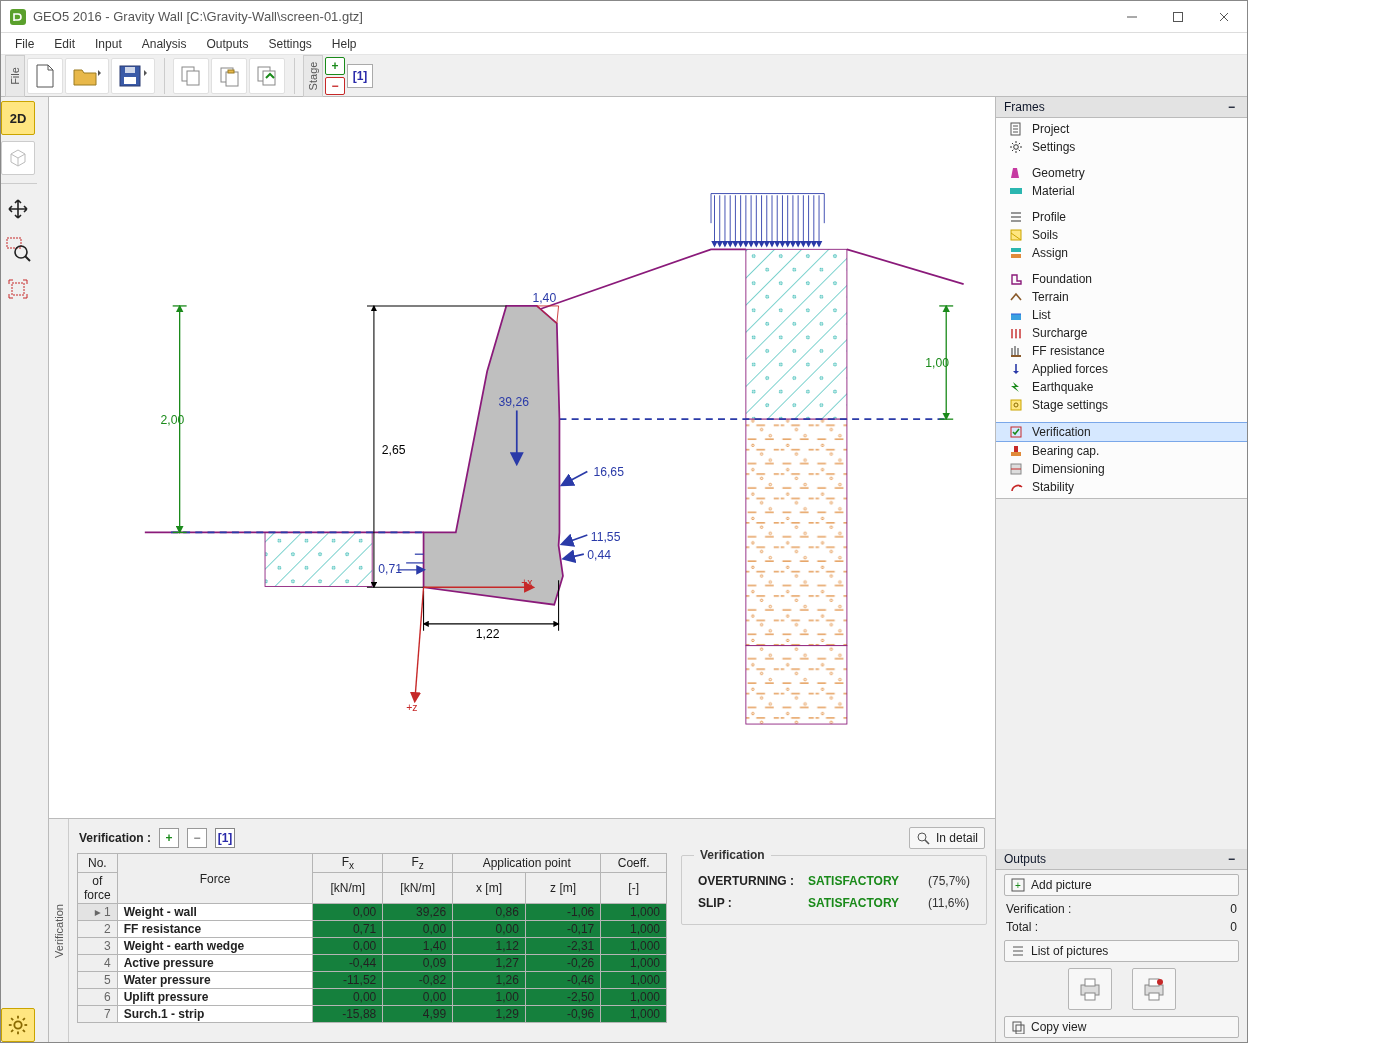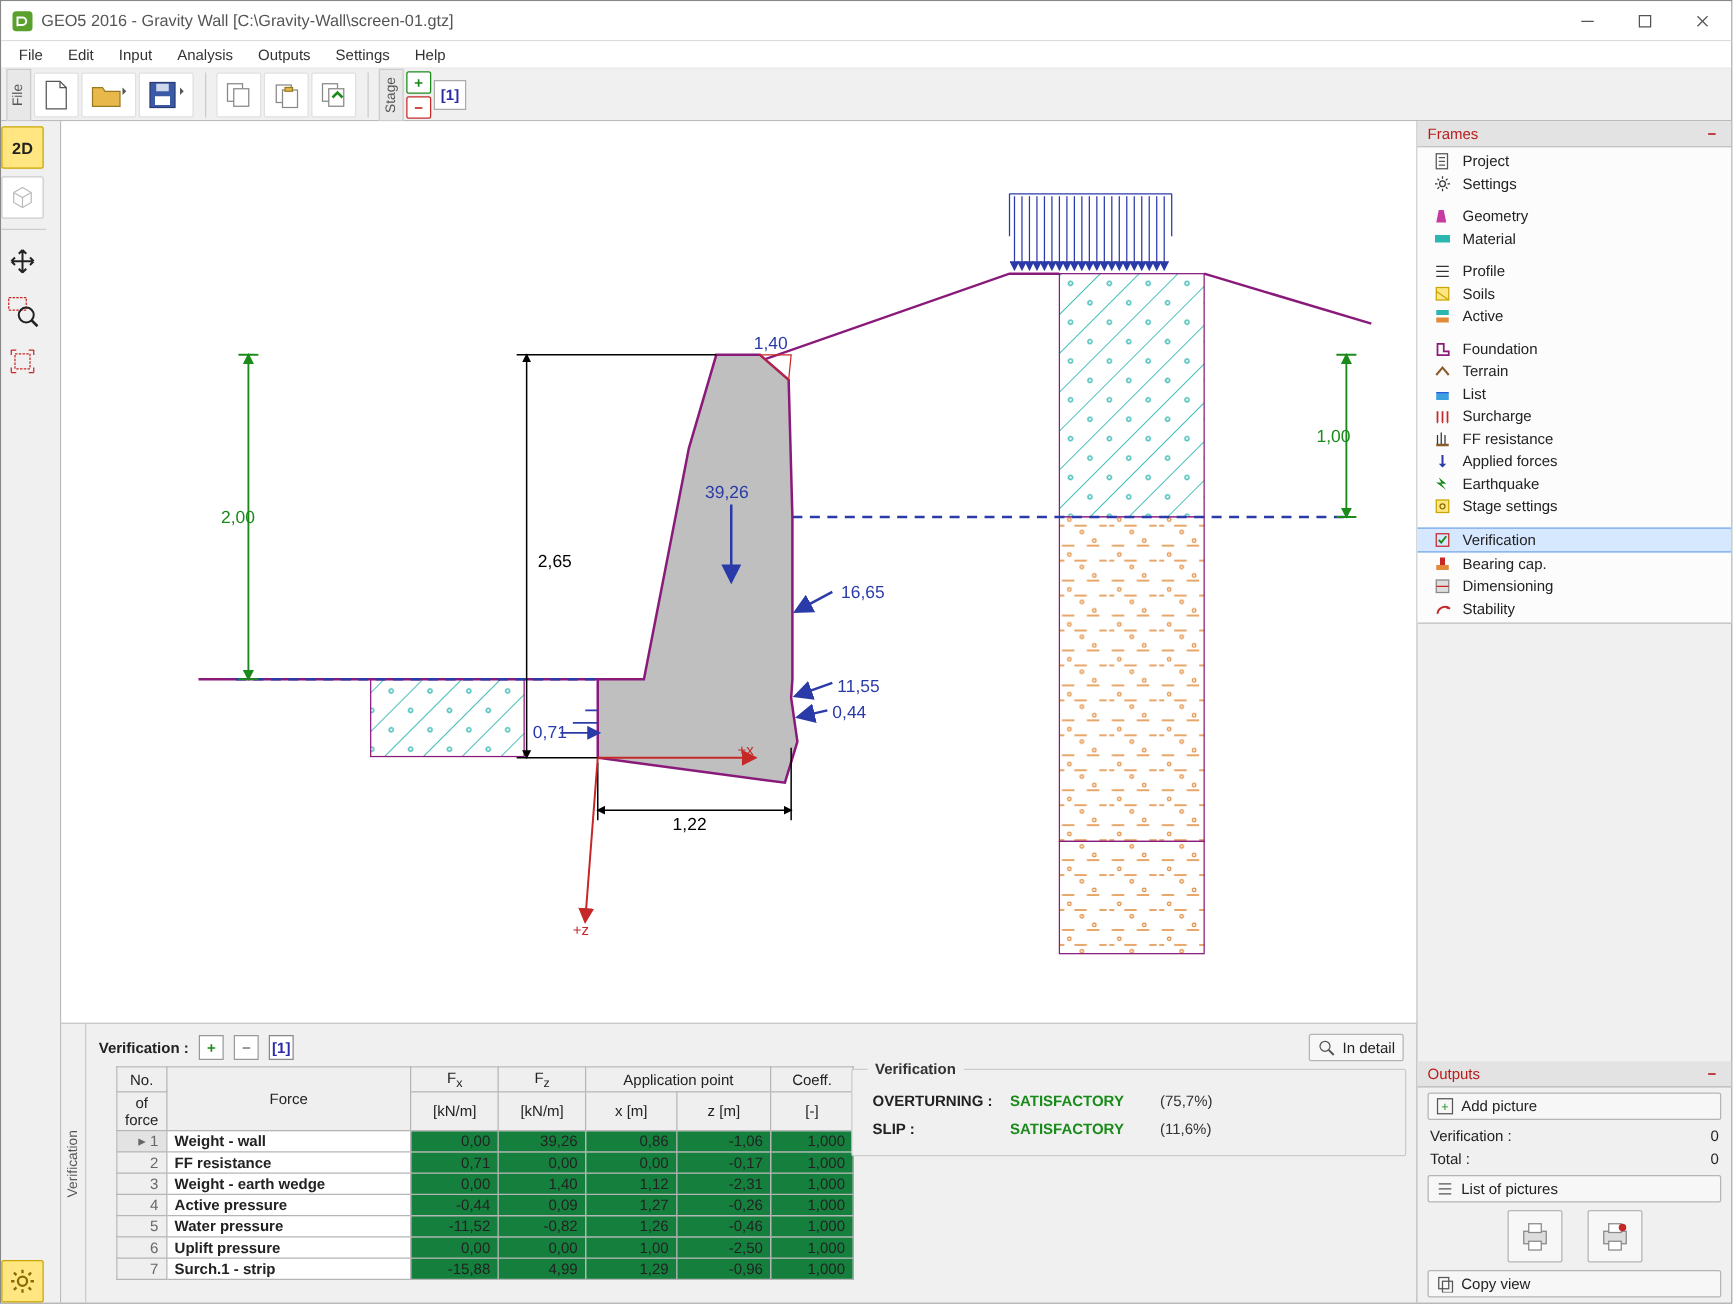--- a/index.html
+++ b/index.html
@@ -1,17 +1,17 @@
 <!DOCTYPE html>
 <html><head>
 <meta charset="utf-8">
 <style>
   * { box-sizing: border-box; }
   html, body { margin:0; padding:0; font-family: "Segoe UI", Tahoma, sans-serif; font-size:12px; color:#222; background:#fff; }
-  .window { width:1386px; height:1043px; border:1px solid #888; display:flex; flex-direction:column; background:#f0f0f0; }
+  .window { width:1248px; height:1043px; border:1px solid #888; display:flex; flex-direction:column; background:#f0f0f0; }
   
   .titlebar { height:32px; background:#fff; display:flex; align-items:center; padding:0 0 0 8px; border-bottom:1px solid #ddd; }
   .titlebar .app-icon { width:18px;height:18px; margin-right:6px; }
   .titlebar .title { color:#555; font-size:13px; flex:1; }
   .win-btns { display:flex; }
   .win-btn { width:46px; height:32px; display:flex; align-items:center; justify-content:center; color:#666; }
   
   .menubar { height:22px; background:#fff; display:flex; align-items:center; padding:0 4px; border-bottom:1px solid #e5e5e5; }
   .menubar .menu-item { padding:2px 10px; color:#333; }
   
@@ -26,21 +26,21 @@
   .main { flex:1; display:flex; min-height:0; }
   .left-tools { width:48px; background:#f0f0f0; border-right:1px solid #bbb; display:flex; flex-direction:column; padding-top:4px; gap:6px; }
   .left-tools .icon-btn { width:34px; height:34px; border:1px solid #ccc; background:#fff; display:flex; align-items:center; justify-content:center; border-radius:2px;}
   .left-tools .icon-btn.active { background:#ffe680; border-color:#caa400; }
   .left-tools hr { width:36px; border:none; border-top:1px solid #ccc; margin:2px 0; }
   .left-tools .spacer { flex:1; }
   .canvas-col { flex:1; display:flex; flex-direction:column; min-width:0; }
   .canvas { flex:1; background:#fff; position:relative; overflow:hidden; }
   .right-col { width:252px; background:#f0f0f0; border-left:1px solid #bbb; display:flex; flex-direction:column; }
   
-  .panel-title { background:#e3e3e3; border-bottom:1px solid #bbb; padding:3px 8px; display:flex; justify-content:space-between; align-items:center; color:#b91c1c; font-size:12px; }
+  .panel-title { background:#e3e3e3; border-bottom:1px solid #bbb; padding:3px 8px; display:flex; justify-content:space-between; align-items:center; color:#0f172a; font-size:12px; }
   .panel-title .collapse { font-weight:bold; margin-right:4px; }
   .frames-list { background:#fcfcfc; border-bottom:1px solid #bbb; padding:2px 0; }
   .frame-item { display:flex; align-items:center; gap:8px; padding:2px 10px 2px 12px; cursor:default; }
   .frame-item.active { background:#d6e8ff; border:1px solid #7aa7e9; border-left:none; border-right:none; }
   .frame-item .fi-icon { width:16px; display:flex; justify-content:center; }
   .frames-list .sep { height:8px; }
   .outputs { }
   .out-btn { margin:4px 8px; padding:3px 6px; border:1px solid #b5b5b5; background:#f7f7f7; display:flex; align-items:center; gap:6px; border-radius:2px;}
   .out-line { padding:2px 10px; display:flex; justify-content:space-between; }
   .print-row { display:flex; gap:20px; justify-content:center; margin:6px 0; }
@@ -49,21 +49,21 @@
   .bottom { height:224px; background:#f0f0f0; border-top:1px solid #bbb; display:flex; }
   .bottom-left-label { width:20px; display:flex; align-items:center; justify-content:center; border-right:1px solid #ccc; }
   .bottom-left-label span{ transform:rotate(-90deg); font-size:11px; color:#555; white-space:nowrap;}
   .bottom-body { flex:1; display:flex; flex-direction:column; padding:4px 8px 8px 8px; }
   .bottom-head { display:flex; align-items:center; gap:8px; padding:4px 2px; }
   .bottom-head .sq { width:20px;height:20px; border:1px solid #999; display:flex;align-items:center;justify-content:center; background:#fff; font-weight:bold;}
   .bottom-head .plus { color:#1a8a1a; }
   .bottom-head .minus { color:#888; }
   .bottom-content { flex:1; display:flex; gap:14px; }
   .table-wrap { flex:0 0 590px; }
-  table.forces { border-collapse:collapse; width:100%; background:#fff;margin-left:16px; }
+  table.forces { border-collapse:collapse; width:100%; background:#fff; }
   table.forces th, table.forces td { border:1px solid #b5b5b5; font-size:12px; padding:1px 6px; }
   table.forces th { background:#efefef; font-weight:normal; text-align:center; }
   table.forces td.num { text-align:right; background:#15803d;}
   table.forces td.idx { text-align:right; background:#efefef; width:34px; color:#666;}
   table.forces td.name { text-align:left;font-weight:bold; }
   tr.rowsel td.idx { background:#e3e3e3; }
   .verif-box { flex:1; border:1px solid #ccc; position:relative; padding:14px 16px 10px 16px; background:#f0f0f0; max-width:520px; margin-top:2px; border-radius:2px;}
   .verif-box .legend { position:absolute; top:-8px; left:12px; background:#f0f0f0; padding:0 6px; color:#333; font-weight:600; }
   .verif-line { display:flex; padding:4px 0; font-size:12px;}
   .verif-line .k { width:110px; font-weight:700; }
@@ -557,21 +557,21 @@
             </span>
             <span>Soils</span>
           </div>
           <div class="frame-item">
             <span class="fi-icon">
               <svg width="14" height="14" viewBox="0 0 14 14">
                 <rect x="2" y="2" width="10" height="4" fill="#2bb6b0"></rect>
                 <rect x="2" y="8" width="10" height="4" fill="#e08a3a"></rect>
               </svg>
             </span>
-            <span>Active</span>
+            <span>Assign</span>
           </div>
           <div class="sep"></div>
           <div class="frame-item">
             <span class="fi-icon">
               <svg width="14" height="14" viewBox="0 0 14 14">
                 <path d="M3 3h5v6h4v3H3z" fill="none" stroke="#8a1a7a" stroke-width="1.4"></path>
               </svg>
             </span>
             <span>Foundation</span>
           </div>

